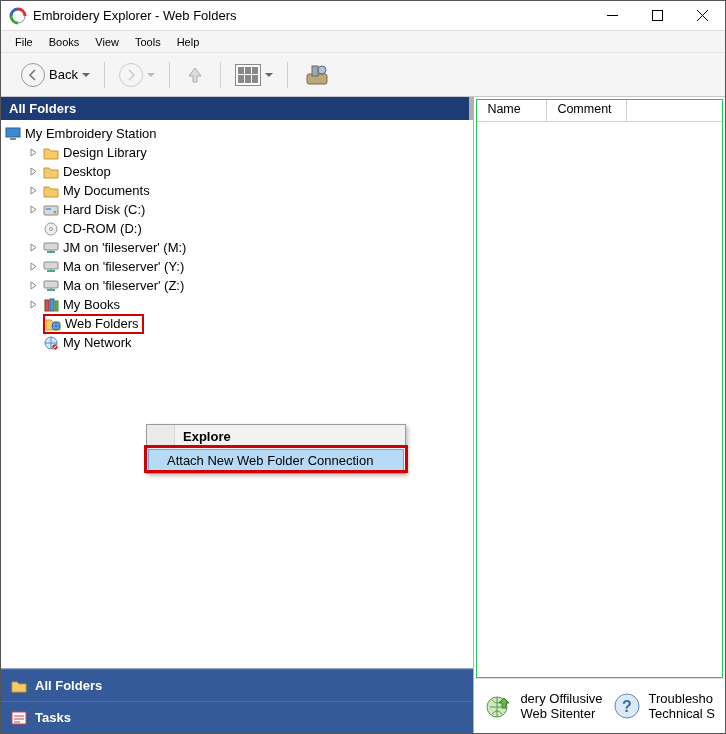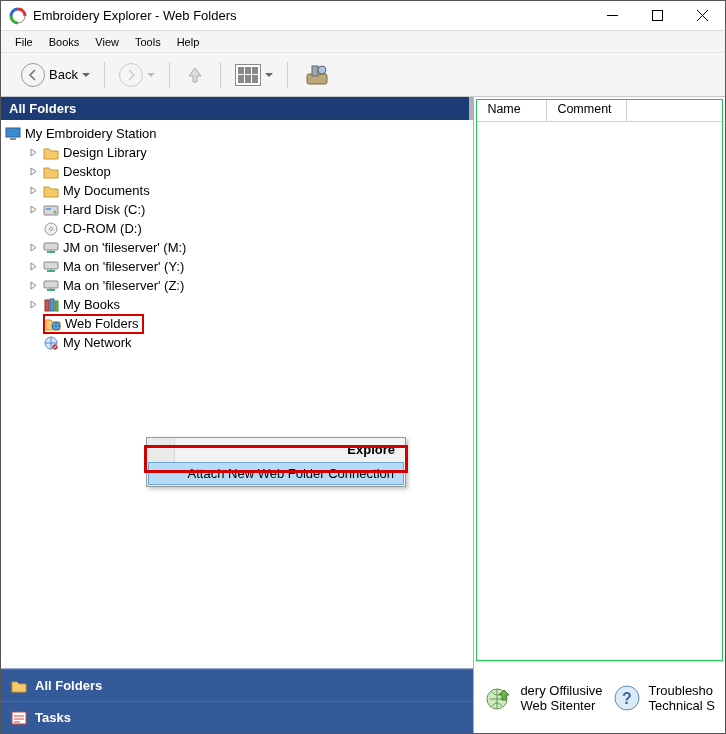--- a/index.html
+++ b/index.html
@@ -163,21 +163,21 @@
     border-right: 1px solid #d0d0d0;
     font-size: 12.5px;
   }
   .right-body {
     flex: 1;
     border: 1px solid #22c55e;
     margin: 2px 2px 0 2px;
     background:#fff;
   }
   .right-footer {
-    height: 72px;
+    height: 55px;
     display:flex;
     align-items:center;
     gap: 10px;
     padding: 6px 10px;
     font-size: 13px;
     overflow:hidden;
     border-top: 1px solid #e0e0e0;
   }
   .rf-item { display:flex; align-items:center; gap:8px; white-space:nowrap;}
   .rf-icon { width:28px;height:28px; }
@@ -189,28 +189,27 @@
     display: flex;
     align-items: center;
     padding: 0 8px;
     font-size: 12.5px;
     justify-content: space-between;
   }
   .statusbar .seg { border-left:1px solid #5a74a7; height:100%; width:30px;}
   
   .context-menu {
     position: absolute;
-    left: 145px; top: 340px;
+    left: 145px; top: 327px;
     width: 260px;
     background: #f2f2f2;
     border: 1px solid #9a9a9a;
     box-shadow: 2px 2px 4px rgba(0,0,0,.25);
     z-index: 50;
     font-size: 13px;
-    text-align: right;
   }
   .context-menu .sidebar {
     position:absolute; left:0; top:0; bottom:0; width:28px;
     background:#eaeaea;
     border-right: 1px solid #d8d8d8;
   }
   .ctx-item {
     position: relative;
     padding: 4px 10px 4px 36px;
     font-weight: bold;

